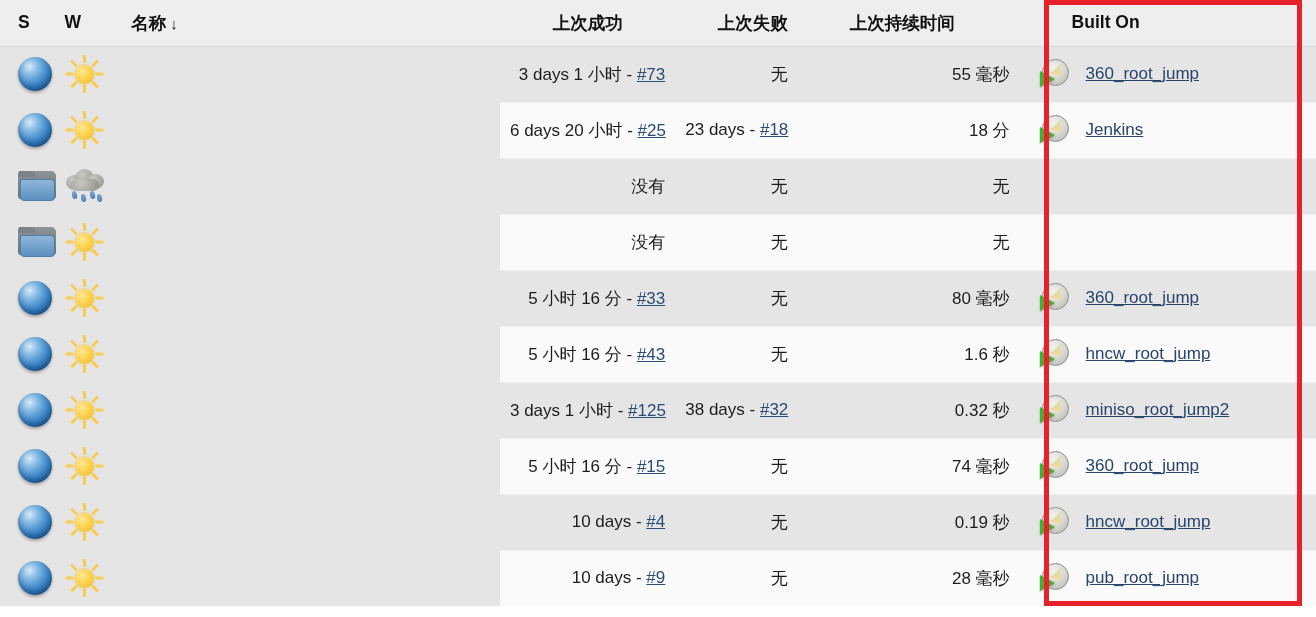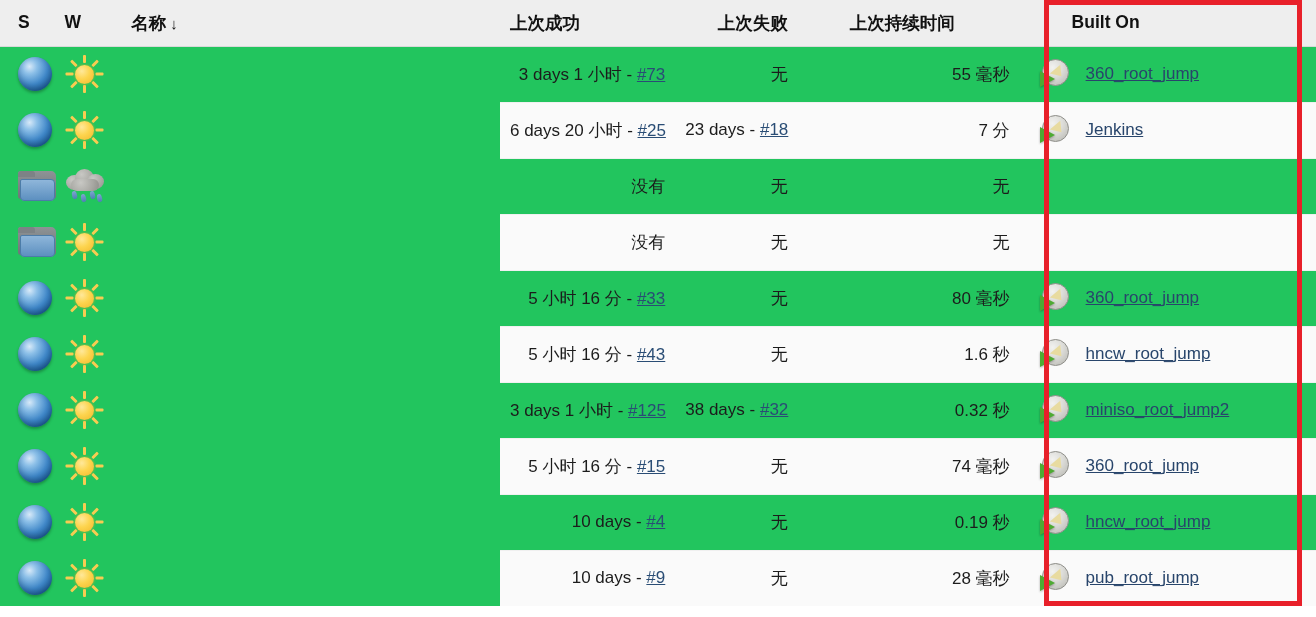--- a/index.html
+++ b/index.html
@@ -29,29 +29,29 @@
     font-weight: bold;
     font-size: 17.5px;
     color: #111111;
     border-bottom: 1px solid #d9d9d9;
     white-space: nowrap;
     vertical-align: middle;
   }
   th.c-s      { width: 56px;  padding-left: 18px; }
   th.c-w      { width: 56px;  padding-left: 4px; }
   th.c-name   { width: 350px; padding-left: 10px; }
-  th.c-succ   { width: 162px; text-align: left; padding-right: 10px;}
+  th.c-succ   { width: 162px; text-align: center; padding-right: 10px;}
   th.c-fail   { width: 152px; text-align: right; padding-right: 52px; margin-top: 45px;}
   th.c-dur    { width: 168px; text-align: left; padding-right: 12px;}
   th.c-node   { width: 272px; padding-left: 50px; }
 
   .sort-arrow { font-size: 15px; margin-left: 4px; font-weight: normal; }
 
   
-  tbody tr { height: 56px; background: #22c55e; }
+  tbody tr { height: 56px; background: #e5e5e5; }
   tbody tr.alt .stripe { background: #fafafa; }
 
   tbody td {
     padding: 0 10px;
     vertical-align: middle;
     white-space: nowrap;
     font-size: 17px;
     color: #1c1c1c;
   }
   td.c-s    { padding-left: 18px; }
@@ -218,21 +218,21 @@
               <a class="node-link" href="#">360_root_jump</a>
             </span>
           </td>
         </tr>
         <tr class="alt">
           <td class="c-s"><span class="icon-wrap"><span class="ball"></span></span></td>
           <td class="c-w"><span class="icon-wrap"><span class="sun"><span class="ray" style="transform:rotate(0deg)"></span><span class="ray" style="transform:rotate(45deg)"></span><span class="ray" style="transform:rotate(90deg)"></span><span class="ray" style="transform:rotate(135deg)"></span><span class="core"></span></span></span></td>
           <td class="c-name"></td>
           <td class="c-succ stripe"><span>6 days 20 小时 - </span><a class="bnum" href="#">#25</a></td>
           <td class="c-fail stripe"><span>23 days - </span><a class="bnum" href="#">#18</a></td>
-          <td class="c-dur stripe"><span>7 分</span></td>
+          <td class="c-dur stripe"><span>18 分</span></td>
           <td class="c-node stripe">
             <span class="node-cell">
               <span class="icon-wrap"><span class="node-icon"><span class="disc"></span><span class="wedge"></span><span class="play"></span></span></span>
               <a class="node-link" href="#">Jenkins</a>
             </span>
           </td>
         </tr>
         <tr>
           <td class="c-s"><span class="icon-wrap"><span class="folder"><span class="back"></span><span class="tab-top"></span><span class="front"></span></span></span></td>
           <td class="c-w"><span class="icon-wrap"><span class="storm"><span class="puff p1"></span><span class="puff p2"></span><span class="puff p3"></span><span class="puff p4"></span><span class="drop d1"></span><span class="drop d2"></span><span class="drop d3"></span><span class="drop d4"></span></span></span></td>

